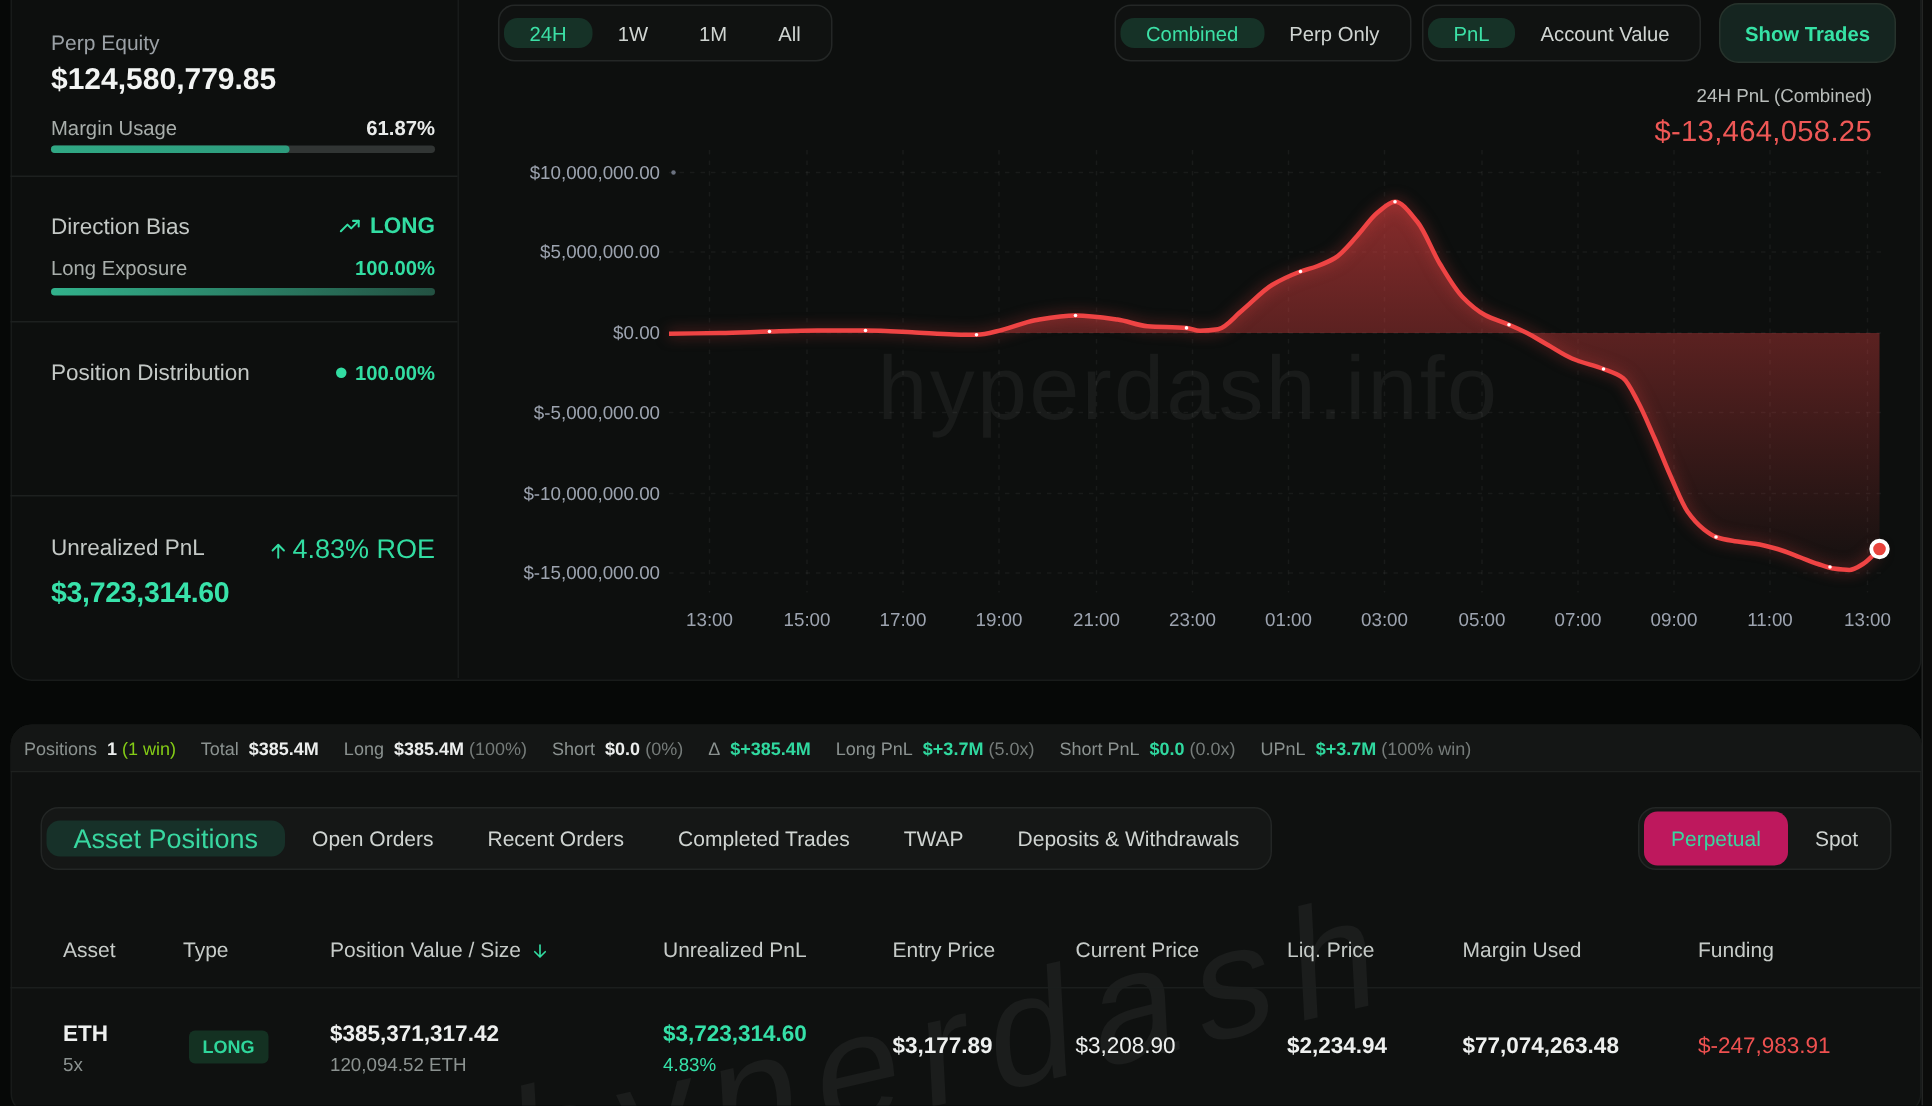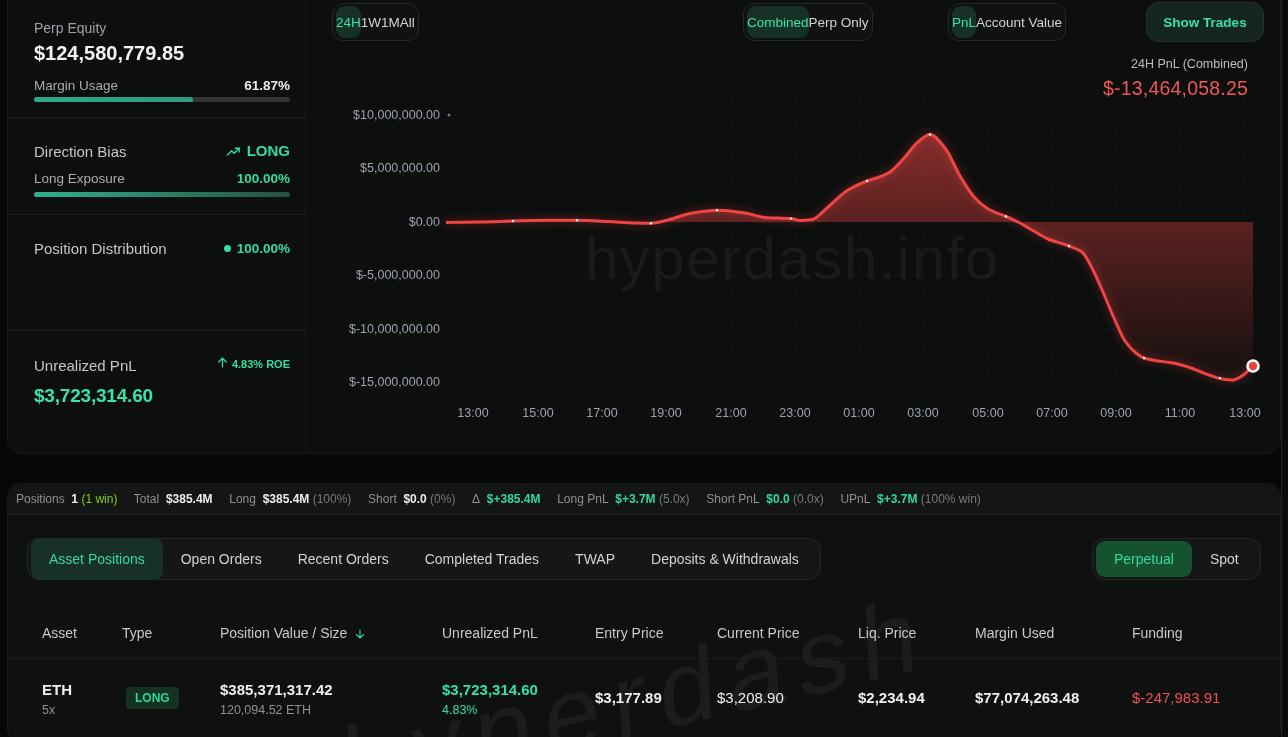--- a/index.html
+++ b/index.html
@@ -2,21 +2,21 @@
 <html><head><meta charset="utf-8">
 <style>
 *{margin:0;padding:0;box-sizing:border-box}
 html,body{width:1288px;height:737px;overflow:hidden;background:#060807;font-family:"Liberation Sans",sans-serif;position:relative}
 .abs{position:absolute}
 #thead span,#trow span{white-space:nowrap}
 .card{position:absolute;background:#0d0f0e;border:1px solid #181b1a;border-radius:14px}
 .grey{color:#9ba1a6}
 .green{color:#32dda2}
 .pillgroup{position:absolute;display:flex;align-items:center;background:#101211;border:1px solid #242726;border-radius:11px;height:38px;padding:3px}
-.pill{display:flex;align-items:center;justify-content:center;height:32px;border-radius:9px;font-size:13.5px;color:#cfd4d1;padding:0 0;white-space:nowrap}
+.pill{display:flex;align-items:center;justify-content:center;height:20px;border-radius:9px;font-size:13.5px;color:#cfd4d1;padding:0 17px;white-space:nowrap}
 .pill.on{background:#163227;color:#3ce0a6;font-weight:500}
 </style></head>
 <body>
 
 <div class="card" style="left:7px;top:-16px;width:1274px;height:470px"></div>
 
 <div class="abs" id="leftpanel" style="left:7px;top:0;width:298px;height:453px">
   <div class="abs" style="left:298px;top:0;width:1px;height:452px;background:#181b1a"></div>
   <div class="abs grey" style="left:27px;top:20px;font-size:14px">Perp Equity</div>
   <div class="abs" style="left:27px;top:42px;font-size:20px;font-weight:600;color:#f2f4f3">$124,580,779.85</div>
@@ -33,21 +33,21 @@
         <path d="M15 2 L21 2 L21 8" stroke="#32dda2" stroke-width="2.2" fill="none" stroke-linecap="round" stroke-linejoin="round"></path>
       </svg>LONG</div>
   <div class="abs" style="left:27px;top:171px;font-size:13.5px;color:#a8aeab">Long Exposure</div>
   <div class="abs green" style="right:15px;top:171px;font-size:13.5px;font-weight:600">100.00%</div>
   <div class="abs" style="left:27px;top:192px;width:256px;height:4.5px;border-radius:3px;background:linear-gradient(90deg,#32b28c,#235142)"></div>
   <div class="abs" style="left:0;top:214px;width:298px;height:1px;background:#1d201f"></div>
   <div class="abs" style="left:27px;top:240px;font-size:15px;color:#c3c8c5">Position Distribution</div>
   <div class="abs green" style="right:15px;top:241px;font-size:13.5px;font-weight:600"><span style="display:inline-block;width:7px;height:7px;border-radius:50%;background:#32dda2;vertical-align:1px;margin-right:6px"></span>100.00%</div>
   <div class="abs" style="left:0;top:330px;width:298px;height:1px;background:#1d201f"></div>
   <div class="abs" style="left:27px;top:357px;font-size:15px;color:#c3c8c5">Unrealized PnL</div>
-  <div class="abs green" style="right:15px;top:356px;font-size:11px;font-weight:700"><svg width="13" height="13" viewBox="0 0 24 24" style="vertical-align:-1.5px;margin-right:3px">
+  <div class="abs green" style="right:15px;top:356px;font-size:18px;font-weight:400"><svg width="13" height="13" viewBox="0 0 24 24" style="vertical-align:-1.5px;margin-right:3px">
         <path d="M12 20V5M5 11l7-7 7 7" stroke="#32dda2" stroke-width="2.4" fill="none" stroke-linecap="round" stroke-linejoin="round"></path>
       </svg>4.83% ROE</div>
   <div class="abs" style="left:27px;top:385px;font-size:19px;font-weight:600;color:#38e2aa;letter-spacing:-0.2px">$3,723,314.60</div>
 </div>
 
 <div class="pillgroup" style="left:332px;top:3px">
   <div class="pill on">24H</div>
     <div class="pill">1W</div>
     <div class="pill">1M</div>
     <div class="pill">All</div>
@@ -146,29 +146,29 @@
 Total&nbsp; <b style="color:#eceeed">$385.4M</b>&nbsp;&nbsp;&nbsp;&nbsp;
 Long&nbsp; <b style="color:#eceeed">$385.4M</b> <span style="color:#757b79">(100%)</span>&nbsp;&nbsp;&nbsp;&nbsp;
 Short&nbsp; <b style="color:#eceeed">$0.0</b> <span style="color:#757b79">(0%)</span>&nbsp;&nbsp;&nbsp;&nbsp;
 Δ&nbsp; <b style="color:#30d89f;font-weight:600">$+385.4M</b>&nbsp;&nbsp;&nbsp;&nbsp;
 Long PnL&nbsp; <b style="color:#30d89f;font-weight:600">$+3.7M</b> <span style="color:#757b79">(5.0x)</span>&nbsp;&nbsp;&nbsp;&nbsp;
 Short PnL&nbsp; <b style="color:#30d89f;font-weight:600">$0.0</b> <span style="color:#757b79">(0.0x)</span>&nbsp;&nbsp;&nbsp;&nbsp;
 UPnL&nbsp; <b style="color:#30d89f;font-weight:600">$+3.7M</b> <span style="color:#757b79">(100% win)</span>
 </div>
 
 <div class="pillgroup" style="left:27px;top:538px;background:#151716;border-color:#232625;height:42px;border-radius:12px">
-  <div class="pill on" style="background:#173129;color:#38d7a0;height:42px;font-size:14px;padding:0 18px">Asset Positions</div>
+  <div class="pill on" style="background:#173129;color:#38d7a0;height:24px;font-size:18px;padding:0 18px">Asset Positions</div>
   <div class="pill" style="height:36px;font-size:14px;padding:0 18px">Open Orders</div>
   <div class="pill" style="height:36px;font-size:14px;padding:0 18px">Recent Orders</div>
   <div class="pill" style="height:36px;font-size:14px;padding:0 18px">Completed Trades</div>
   <div class="pill" style="height:36px;font-size:14px;padding:0 18px">TWAP</div>
   <div class="pill" style="height:36px;font-size:14px;padding:0 18px">Deposits &amp; Withdrawals</div>
 </div>
 <div class="pillgroup" style="left:1092px;top:538px;background:#151716;border-color:#232625;height:42px;border-radius:12px">
-  <div class="pill on" style="background:#14532d;color:#38d7a0;height:36px;font-size:14px;padding:1px 18px">Perpetual</div>
+  <div class="pill on" style="background:#be185d;color:#38d7a0;height:36px;font-size:14px;padding:1px 18px">Perpetual</div>
   <div class="pill" style="height:36px;font-size:14px;padding:0 18px">Spot</div>
 </div>
 
 <div class="abs" style="left:342px;top:694px;font-size:104px;font-weight:400;color:#1b1d1c;letter-spacing:13px;transform:rotate(-13deg) skewX(-10deg);transform-origin:60px 80px;white-space:nowrap">hyperdash</div>
 
 <div class="abs" id="thead" style="left:0;top:625px;font-size:14px;color:#c6cbc8">
   <span class="abs" style="left:42px">Asset</span>
   <span class="abs" style="left:122px">Type</span>
   <span class="abs" style="left:220px">Position Value / Size <svg width="12" height="12" viewBox="0 0 24 24" style="vertical-align:-1.5px;margin-left:3px">
         <path d="M12 4v15M19 13l-7 7-7-7" stroke="#32dda2" stroke-width="2.2" fill="none" stroke-linecap="round" stroke-linejoin="round"></path>

